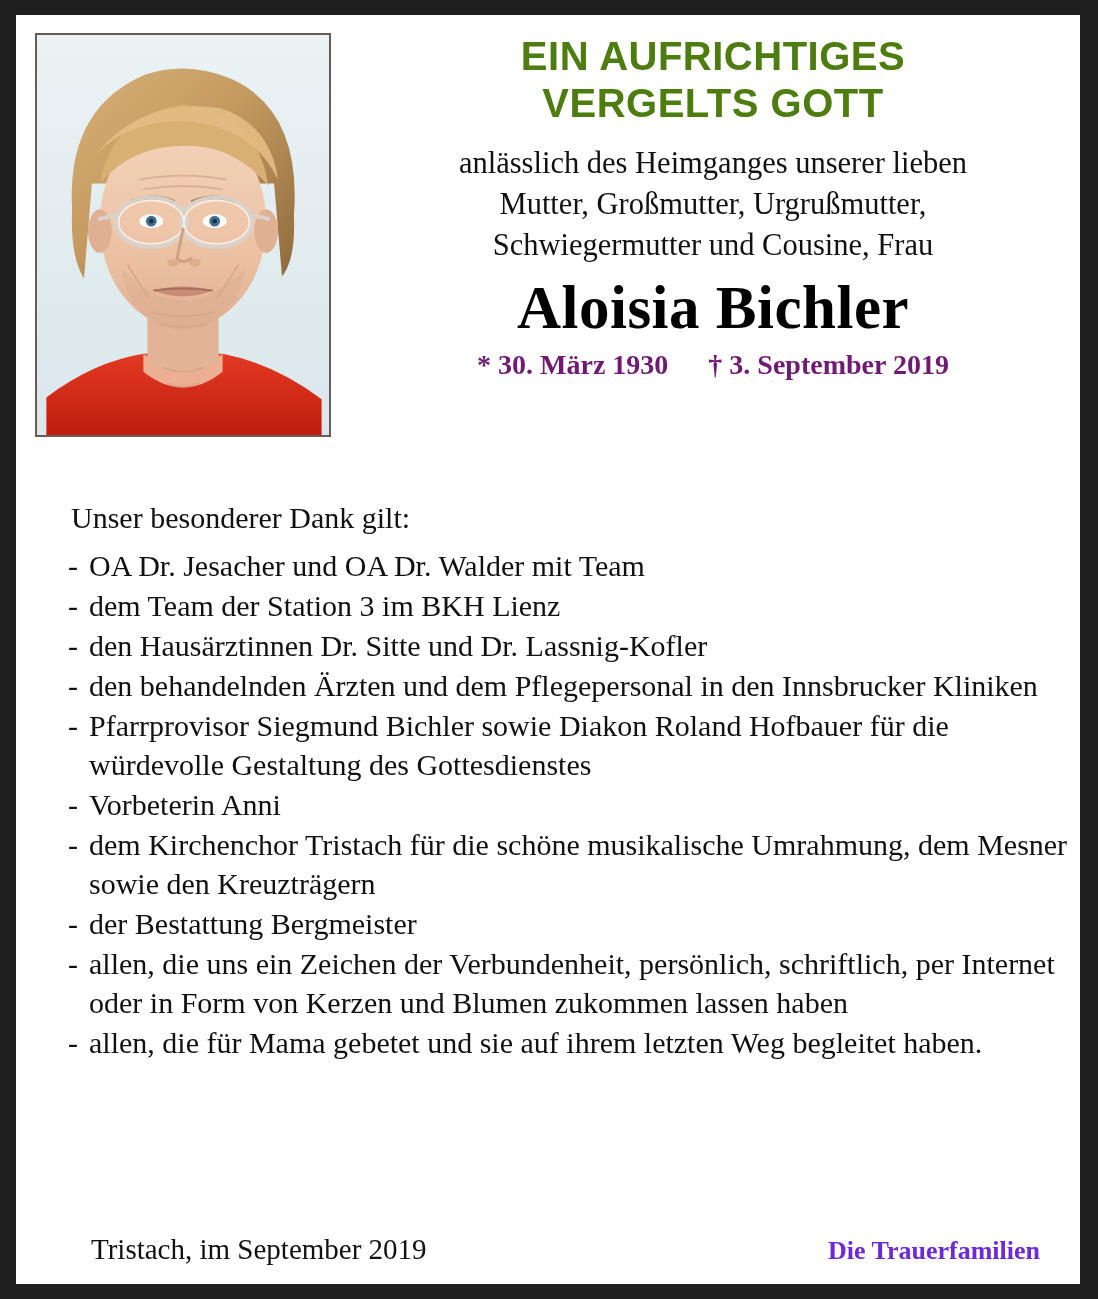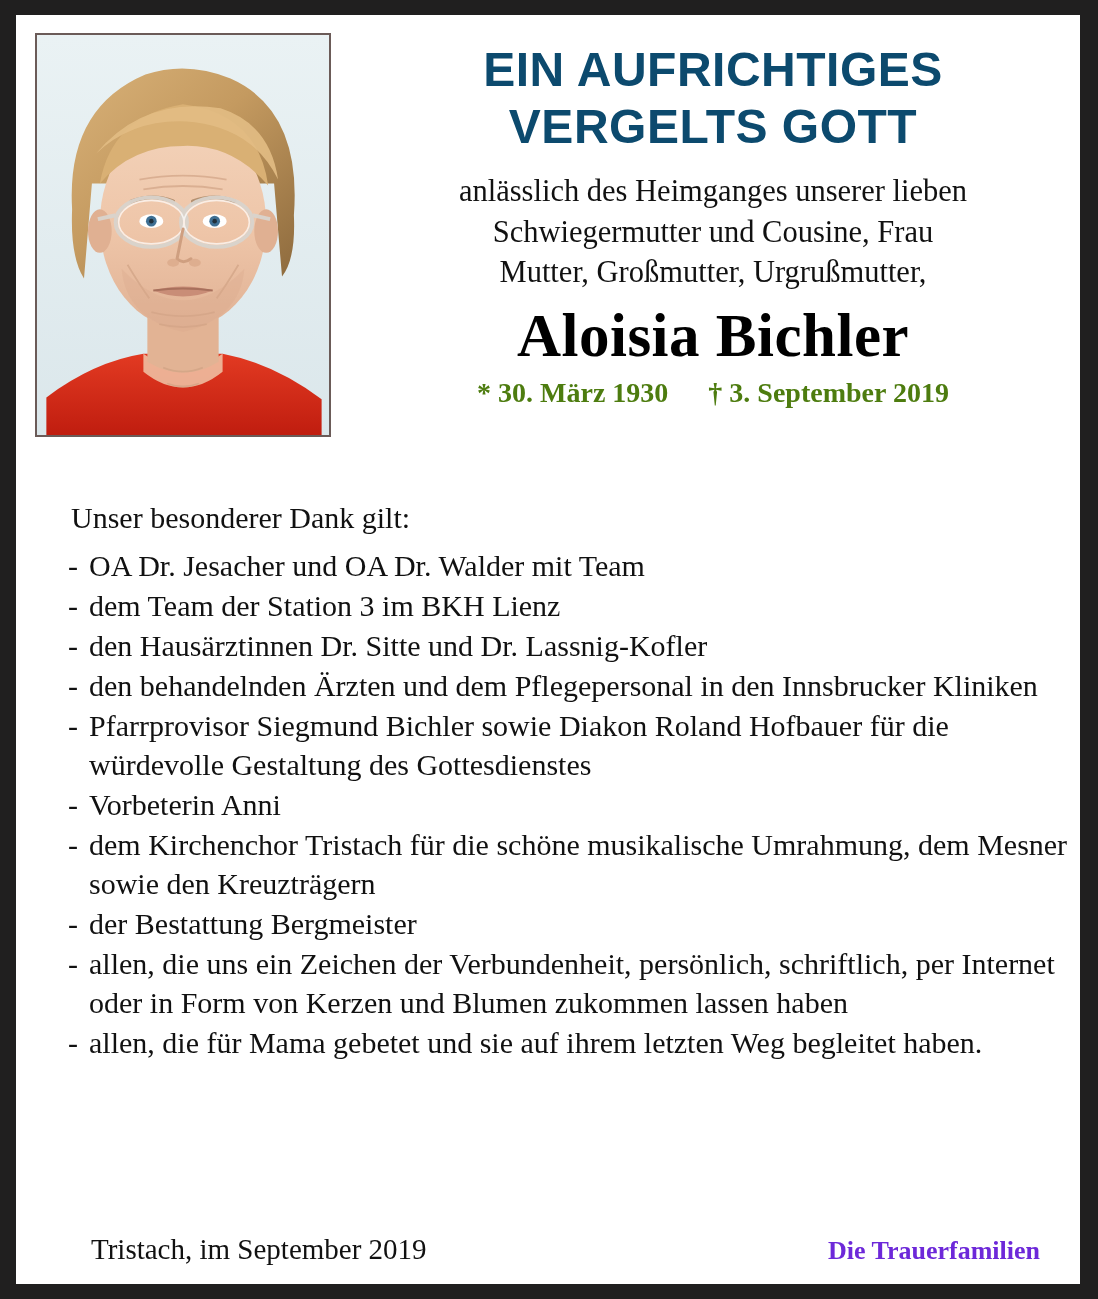--- a/index.html
+++ b/index.html
@@ -56,27 +56,27 @@
   .headline-col {
     position: absolute;
     left: 330px;
     top: 0;
     width: 734px;
     height: 437px;
   }
   .headline {
     font-family: "Liberation Sans", "DejaVu Sans", sans-serif;
     font-weight: bold;
-    font-size: 48px;
+    font-size: 40px;
     letter-spacing: 0.5px;
     line-height: 1.18;
     text-align: center;
-    color: #0c4a6e;
-    margin: 0;
-    padding-top: 27px;
+    color: #4d7c0f;
+    margin: 0;
+    padding-top: 18px;
   }
   .headline .l2 { display: block; }
 
   .lead {
     text-align: center;
     font-size: 30.5px;
     line-height: 1.33;
     color: #111;
     margin: 0;
     padding-top: 16px;
@@ -91,21 +91,21 @@
     color: #000;
     margin: 0;
     padding-top: 12px;
     letter-spacing: 0.5px;
   }
   .dates {
     text-align: center;
     font-weight: bold;
     font-size: 28px;
     line-height: 1.1;
-    color: #4d7c0f;
+    color: #701a75;
     margin: 0;
     padding-top: 11px;
   }
   .dates .gap { display: inline-block; width: 26px; }
 
   
   .body {
     position: absolute;
     left: 0;
     top: 437px;
@@ -264,22 +264,22 @@
       </div>
 
       <div class="headline-col">
         <h1 class="headline">
           <span>EIN AUFRICHTIGES</span>
           <span class="l2">VERGELTS GOTT</span>
         </h1>
 
         <p class="lead">
           <span>anlässlich des Heimganges unserer lieben</span>
+          <span>Mutter, Großmutter, Urgrußmutter,</span>
           <span>Schwiegermutter und Cousine, Frau</span>
-          <span>Mutter, Großmutter, Urgrußmutter,</span>
         </p>
 
         <p class="name">Aloisia Bichler</p>
 
         <p class="dates">
           <span>*</span>
           <span>30. März 1930</span>
           <span class="gap"></span>
           <span>†</span>
           <span>3. September 2019</span>

